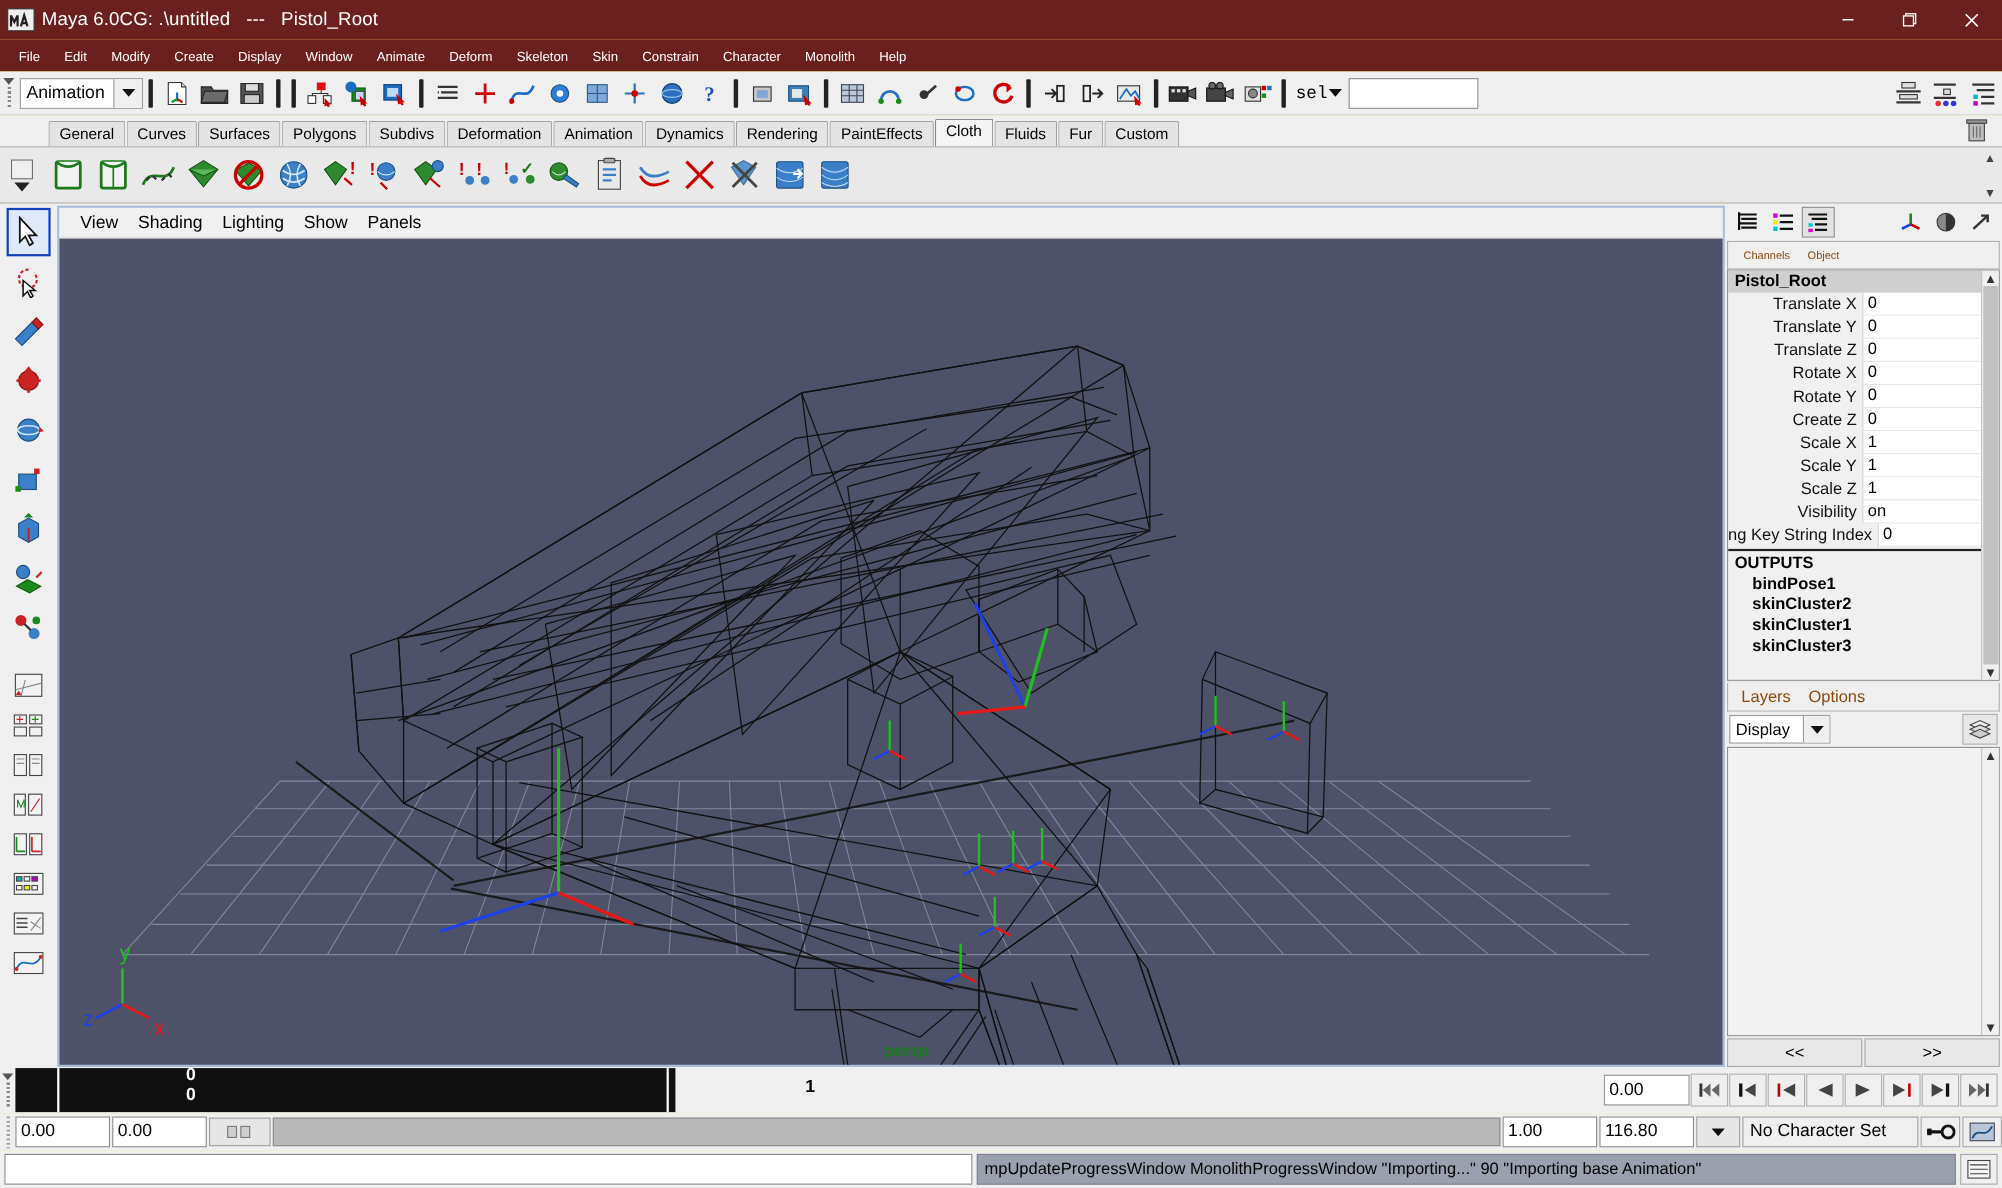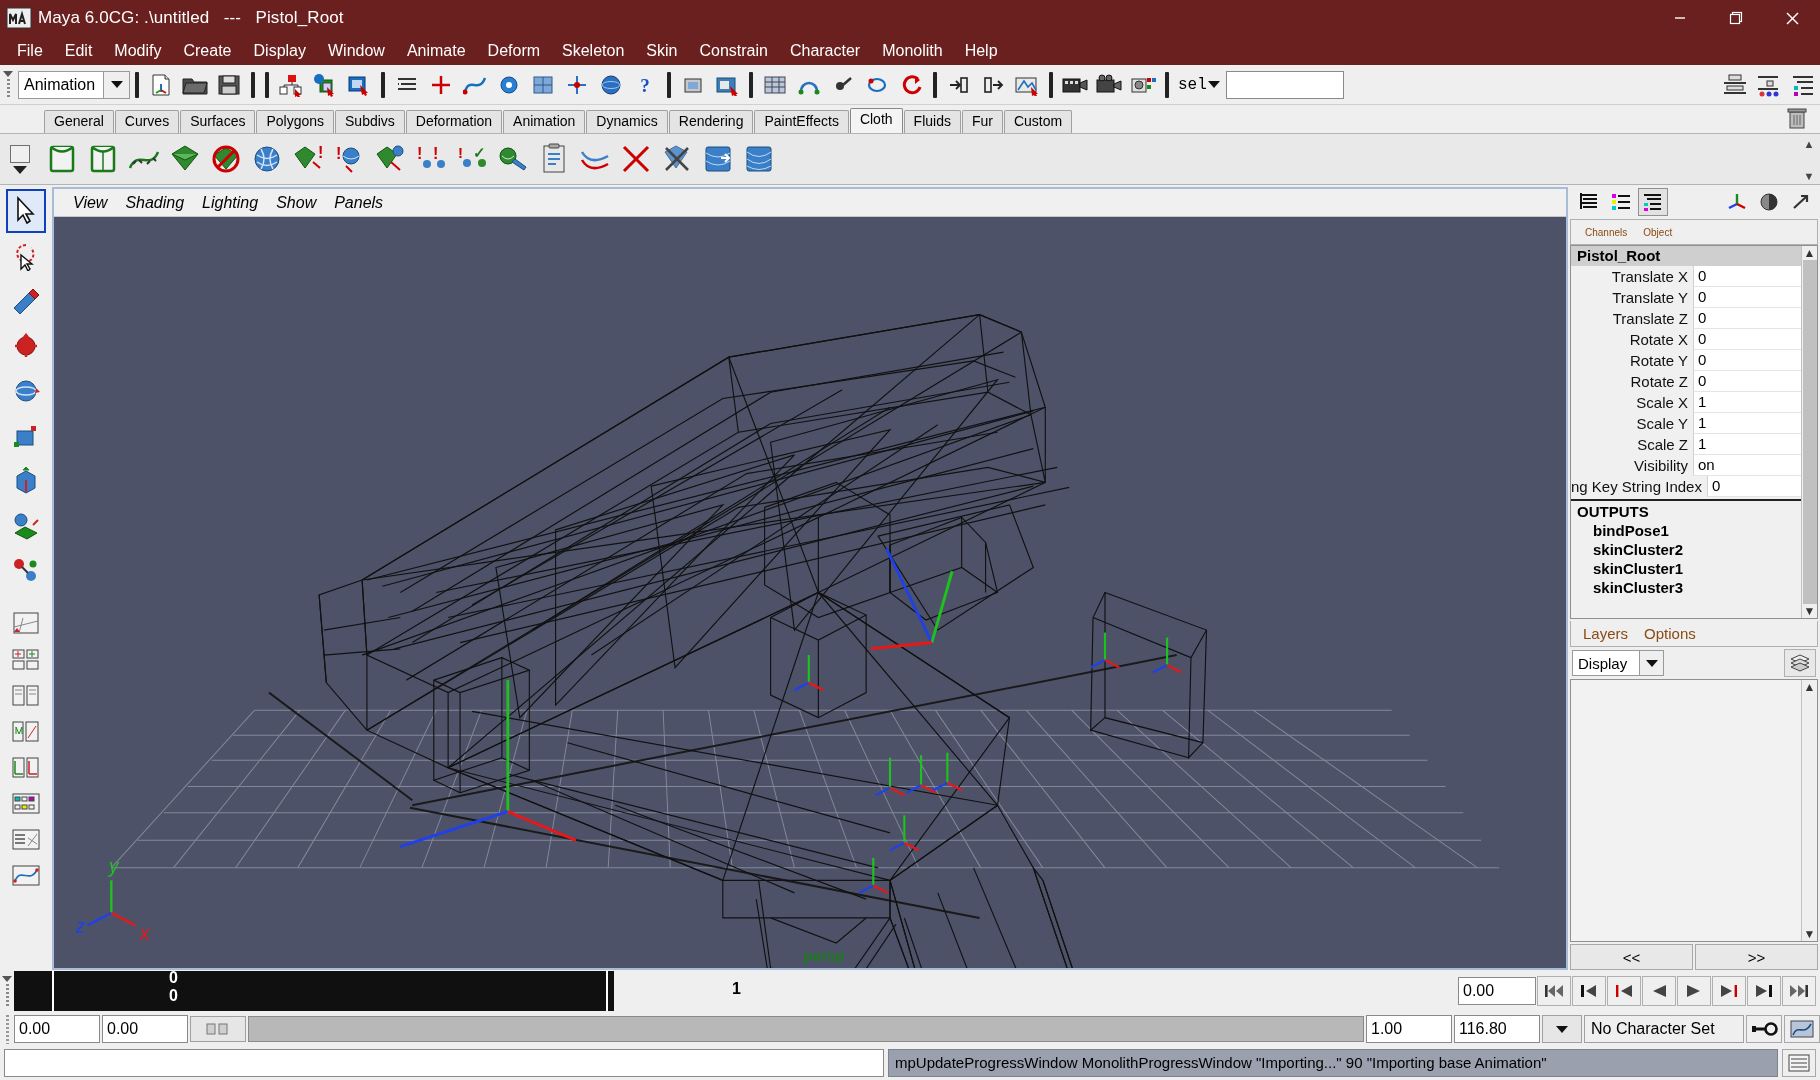--- a/index.html
+++ b/index.html
@@ -22,21 +22,21 @@
   .titlebar .ttext { font-size:17px; white-space:pre; letter-spacing:.1px; }
   .titlebar .tspacer { flex:1 1 auto; }
   .winbtn { width:56px; height:36px; display:flex; align-items:center; justify-content:center; color:#fff; }
   .winbtn svg { display:block; }
 
   
   .menubar {
     height:29px; background:#6b2020; color:#fff; display:flex; align-items:center;
     flex:0 0 29px; padding-left:6px;
   }
-  .menubar .mi { padding:2px 11px; font-size:16px; cursor:default; white-space:nowrap; }
+  .menubar .mi { padding:2px 11px; font-size:12px; cursor:default; white-space:nowrap; }
 
   
   .toolbar {
     flex:0 0 40px; height:40px; background:#efefef; display:flex; align-items:center;
     border-bottom:1px solid #d0d0d0; padding-left:2px;
   }
   .tb-grip { width:12px; height:34px; display:flex; flex-direction:column; align-items:center; justify-content:center; }
   .tb-grip .tri { width:0;height:0;border-left:5px solid transparent;border-right:5px solid transparent;border-top:6px solid #555; margin-bottom:2px;}
   .tb-grip .dots { width:3px;height:20px;background:
       repeating-linear-gradient(#888 0 2px, transparent 2px 4px); }
@@ -82,21 +82,21 @@
 
   
   .bodyrow { flex:1 1 auto; display:flex; min-height:0; background:#efefef; }
 
   .toolbox { width:52px; flex:0 0 52px; background:#efefef; display:flex; flex-direction:column; align-items:center; padding-top:4px; }
   .tbx { width:40px; height:44px; margin-bottom:1px; display:flex; align-items:center; justify-content:center; border:1px solid transparent; }
   .tbx.sel { border:2px solid #1040c0; background:#dfe9f8; }
   .tbx-sm { width:40px; height:36px; display:flex; align-items:center; justify-content:center; }
 
   .vpwrap { flex:1 1 auto; display:flex; flex-direction:column; min-width:0; padding:2px 2px 0 0; }
-  .vp-outer { flex:1 1 auto; border:2px solid #a8bcd8; background:#efefef; display:flex; flex-direction:column; min-height:0;font-style:italic; }
+  .vp-outer { flex:1 1 auto; border:2px solid #a8bcd8; background:#efefef; display:flex; flex-direction:column; min-height:0; }
   .vp-menu { height:28px; flex:0 0 28px; background:#f0f0f0; display:flex; align-items:center; padding-left:10px; border-bottom:1px solid #c8c8c8; }
   .vp-menu .vmi { font-size:16px; padding:1px 9px; }
   .viewport { flex:1 1 auto; position:relative; background:#4d5268; overflow:hidden; min-height:0; }
   .vp-label { position:absolute; bottom:4px; left:0; right:0; text-align:center; color:#1c7a1c; font-size:15px; font-weight:bold;padding-left:28px; }
 
   
   .rpanel { width:250px; flex:0 0 250px; display:flex; flex-direction:column; background:#efefef; padding-right:2px; }
   .rp-iconbar { height:34px; flex:0 0 34px; display:flex; align-items:center; gap:2px; padding-left:4px; position:relative; }
   .rpi { width:30px; height:28px; display:flex; align-items:center; justify-content:center; border:1px solid transparent; }
   .rpi.active { border:1px solid #909090; background:#e2e2e2; }
@@ -1008,21 +1008,21 @@
             </div>
             <div class="cb-row">
               <div class="cb-attr">Rotate X</div>
               <div class="cb-val">0</div>
             </div>
             <div class="cb-row">
               <div class="cb-attr">Rotate Y</div>
               <div class="cb-val">0</div>
             </div>
             <div class="cb-row">
-              <div class="cb-attr">Rotate Z</div>
+              <div class="cb-attr">Create Z</div>
               <div class="cb-val">0</div>
             </div>
             <div class="cb-row">
               <div class="cb-attr">Scale X</div>
               <div class="cb-val">1</div>
             </div>
             <div class="cb-row">
               <div class="cb-attr">Scale Y</div>
               <div class="cb-val">1</div>
             </div>

